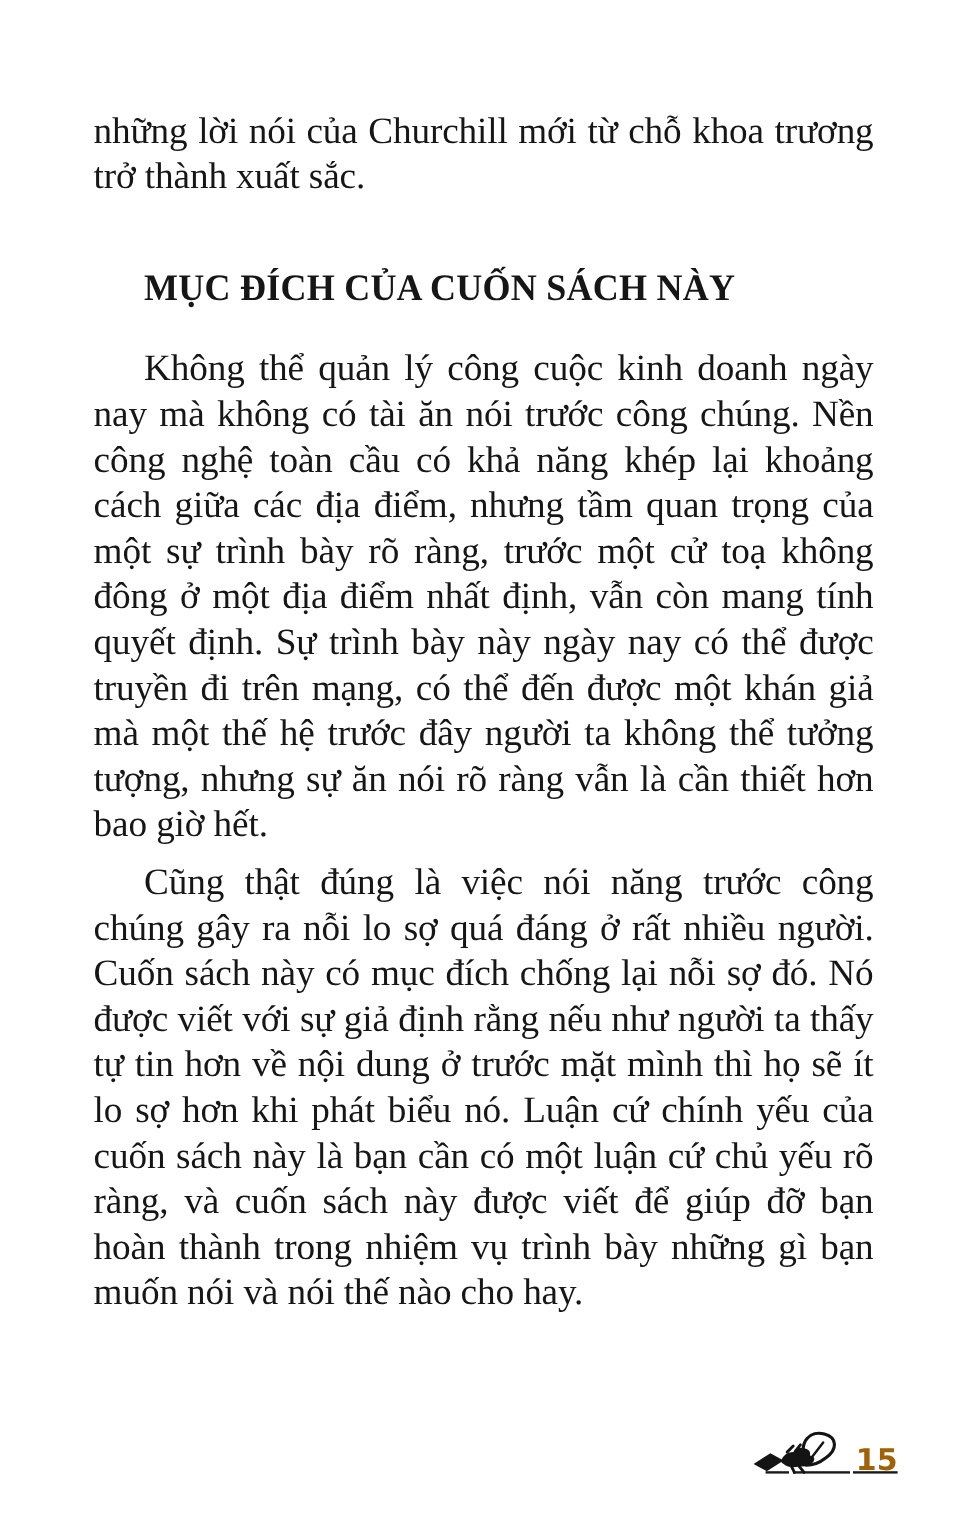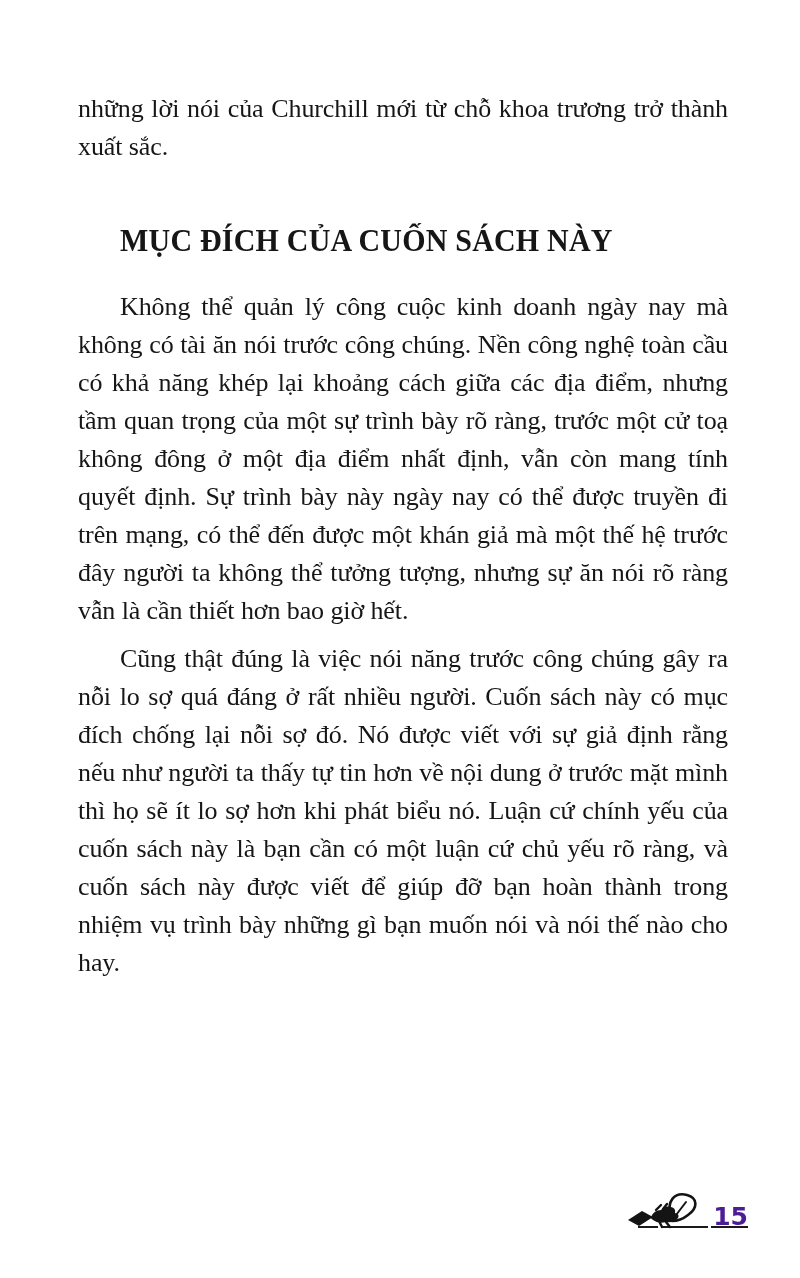--- a/index.html
+++ b/index.html
@@ -20,21 +20,21 @@
     height: 1278px;
     background: #ffffff;
   }
   .content {
     position: absolute;
     left: 78px;
     top: 90px;
     width: 650px;
   }
   .para {
-    font-size: 26px;
+    font-size: 31px;
     line-height: 38px;
     text-align: justify;
     text-justify: inter-word;
     margin: 0 0 10px 0;
     text-indent: 42px;
     letter-spacing: -0.1px;
   }
   .para.no-indent {
     text-indent: 0;
   }
@@ -71,21 +71,21 @@
     height: 40px;
   }
   .footer .pagenum {
     position: absolute;
     right: 0;
     bottom: 5px;
     font-family: "DejaVu Sans", sans-serif;
     font-size: 25px;
     font-weight: 600;
     line-height: 1;
-    color: #4c1d95;
+    color: #a16207;
   }
 </style>
 </head>
 <body>
 
 <div class="page">
   <div class="content">
 
     <p class="para no-indent">những lời nói của Churchill mới từ chỗ khoa trương trở thành xuất sắc.</p>
 

